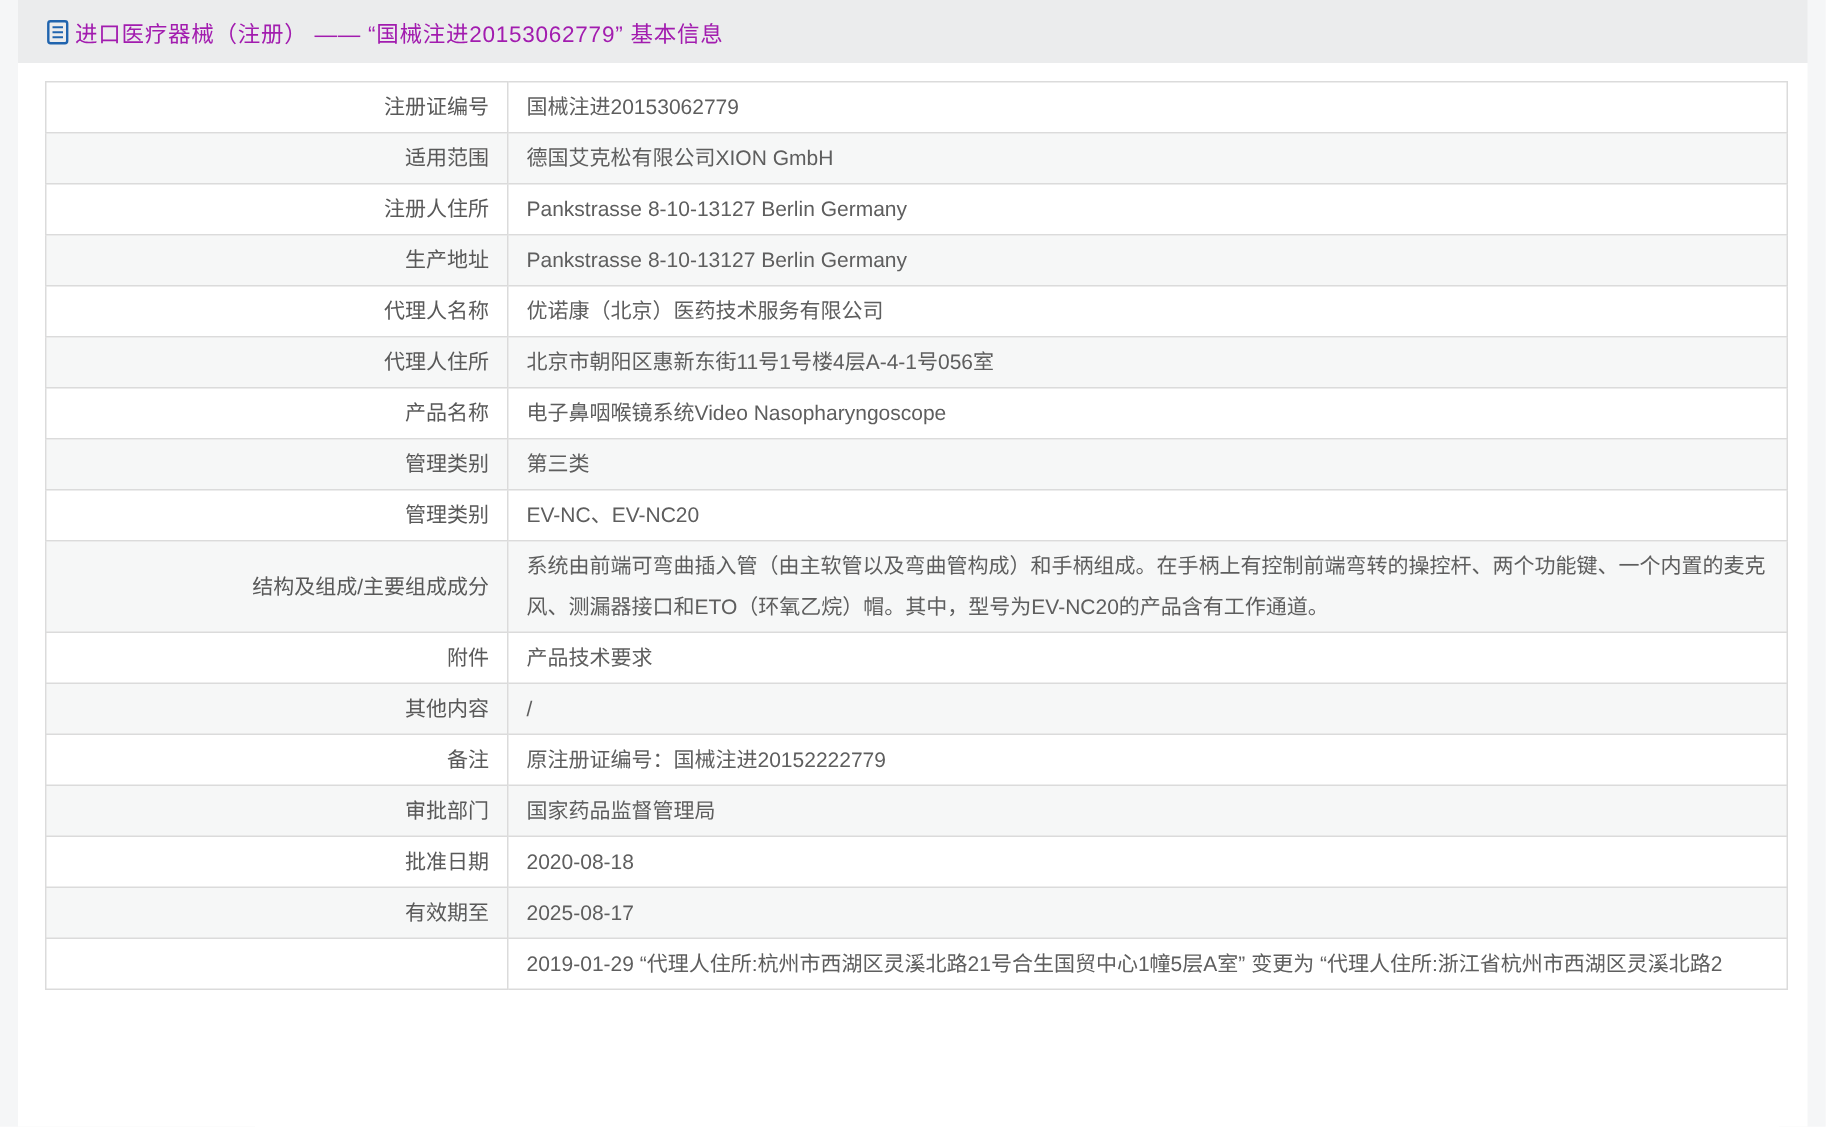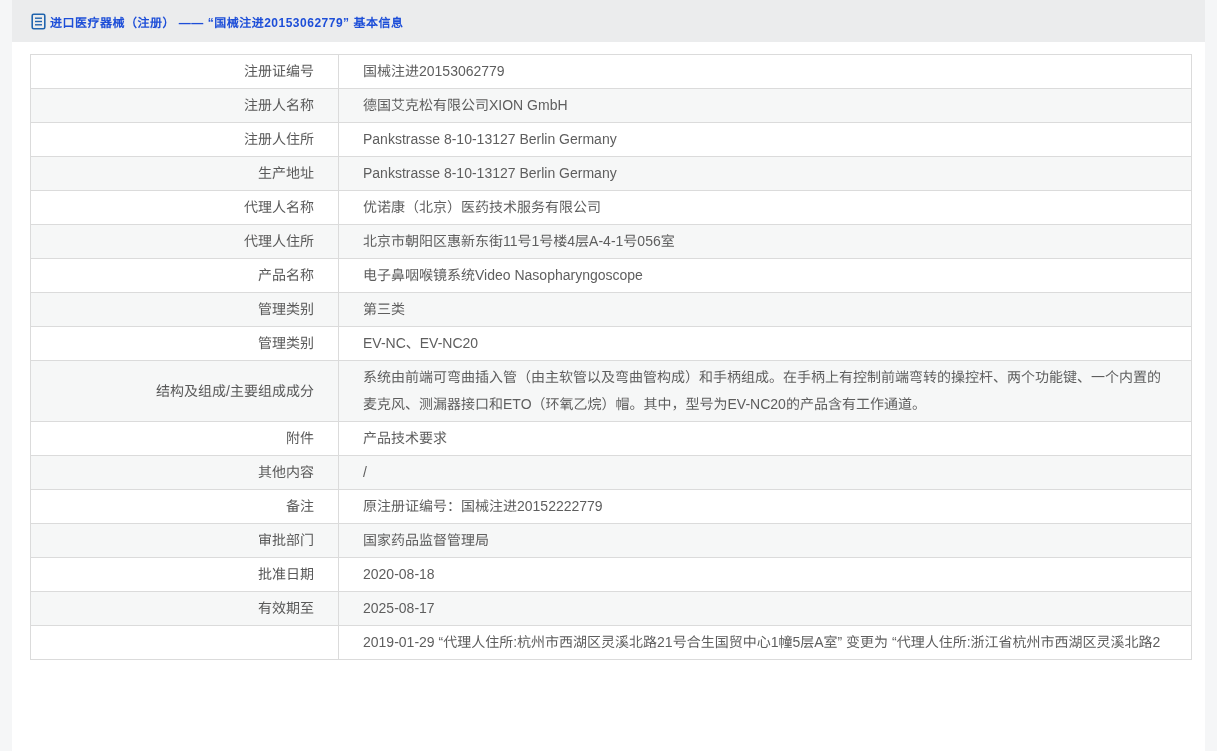--- a/index.html
+++ b/index.html
@@ -22,42 +22,42 @@
     padding-left: 19px;
   }
   .doc-icon {
     width: 15px;
     height: 17px;
     margin-right: 4px;
     flex: 0 0 auto;
     display: block;
   }
   .page-title {
-    font-size: 12px;
-    font-weight: bold;
-    color: #1d4ed8;
+    font-size: 15px;
+    font-weight: normal;
+    color: #a21caf;
     letter-spacing: 0.5px;
     white-space: nowrap;
   }
   .panel {
     background: #ffffff;
     padding: 12px 13px 40px 18px;
     min-height: 720px;
   }
   table.info-table {
     width: 100%;
     border-collapse: collapse;
     table-layout: fixed;
   }
   table.info-table td {
     border: 1px solid #dbdbdb;
     font-size: 14px;
     color: #5e5e5e;
     line-height: 27px;
-    padding: 3px 24px;
+    padding: 3px 12px;
     height: 33px;
     vertical-align: middle;
     word-break: break-all;
   }
   table.info-table td.label-cell {
     width: 308px;
     text-align: right;
     color: #595959;
   }
   table.info-table td.value-cell {
@@ -88,21 +88,21 @@
 
   <div class="panel">
     <table class="info-table">
       <tbody>
   <tr>
     <td class="label-cell">注册证编号</td>
     <td class="value-cell">国械注进20153062779</td>
   </tr>
 
   <tr>
-    <td class="label-cell">注册人名称</td>
+    <td class="label-cell">适用范围</td>
     <td class="value-cell">德国艾克松有限公司XION GmbH</td>
   </tr>
 
   <tr>
     <td class="label-cell">注册人住所</td>
     <td class="value-cell">Pankstrasse 8-10-13127 Berlin Germany</td>
   </tr>
 
   <tr>
     <td class="label-cell">生产地址</td>

